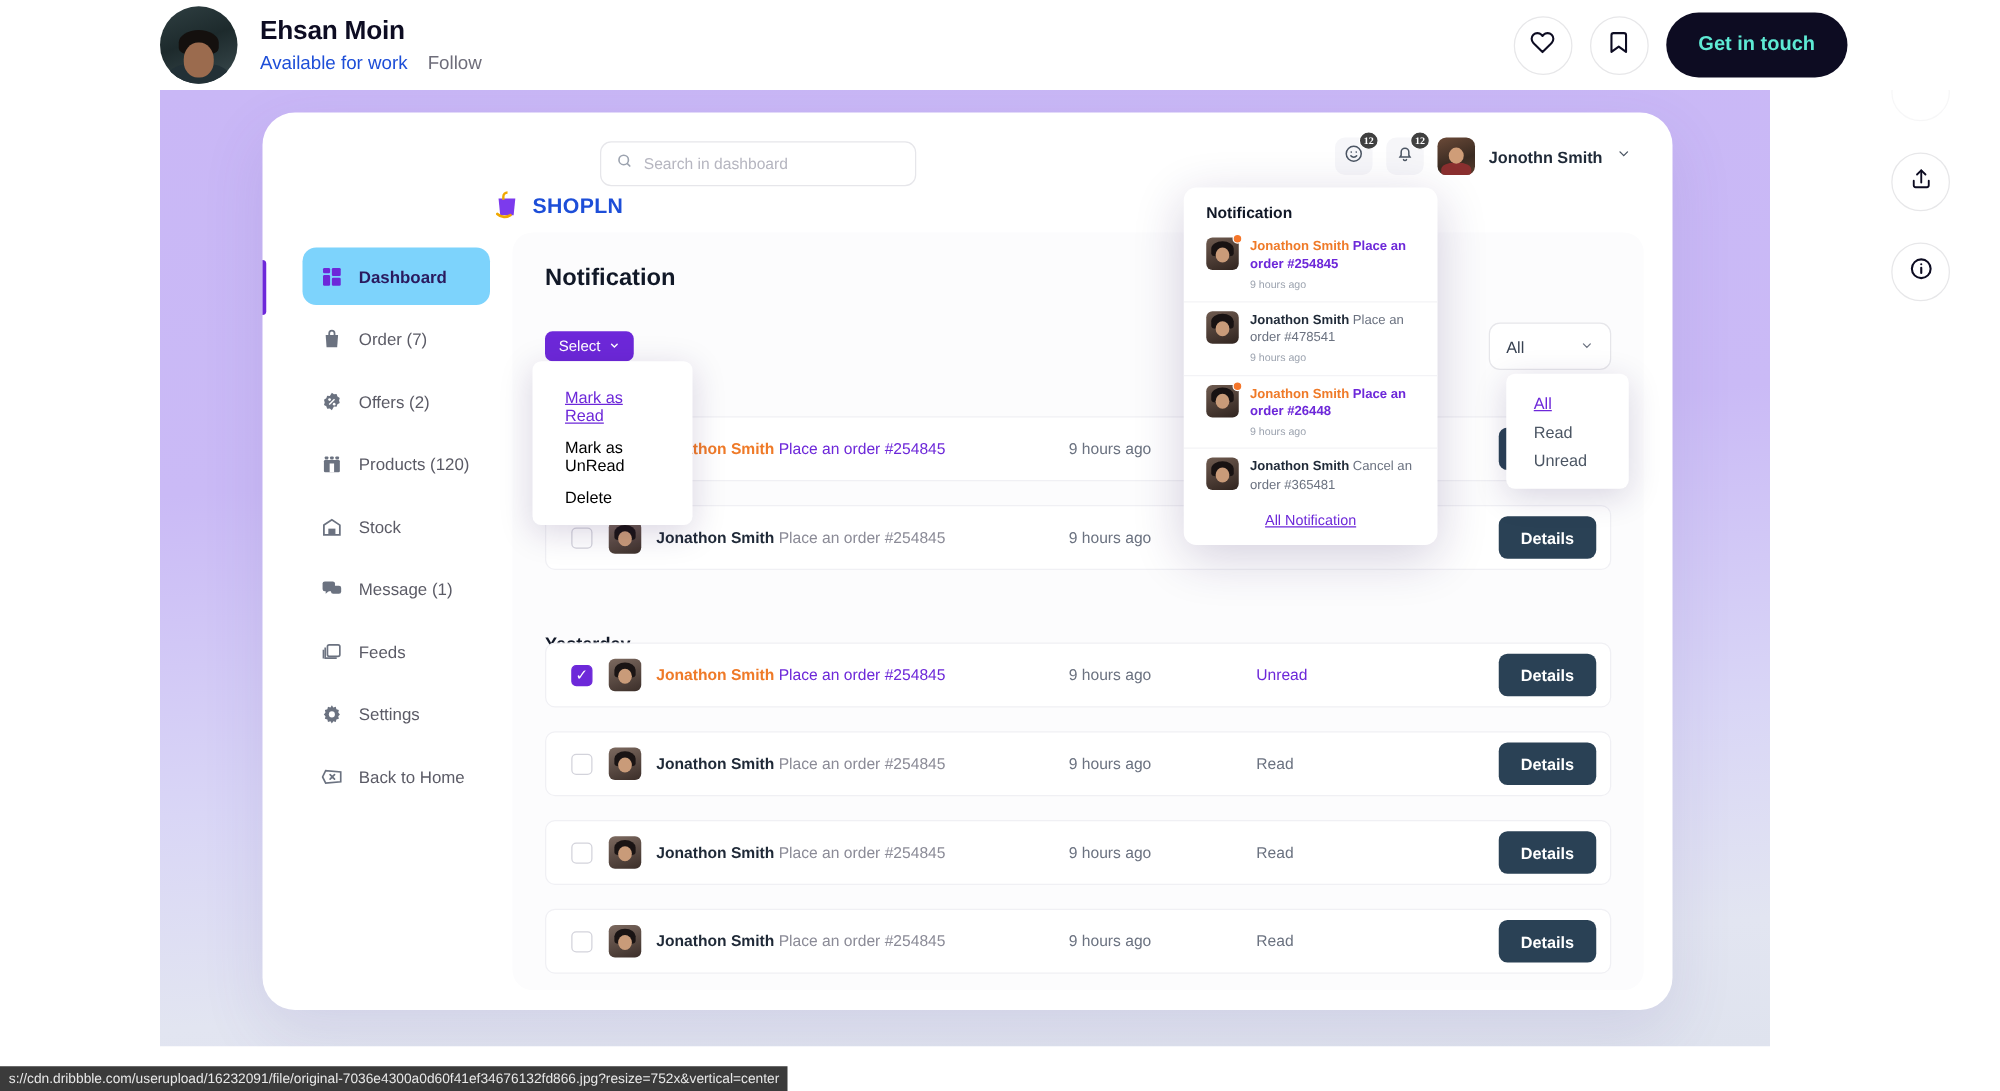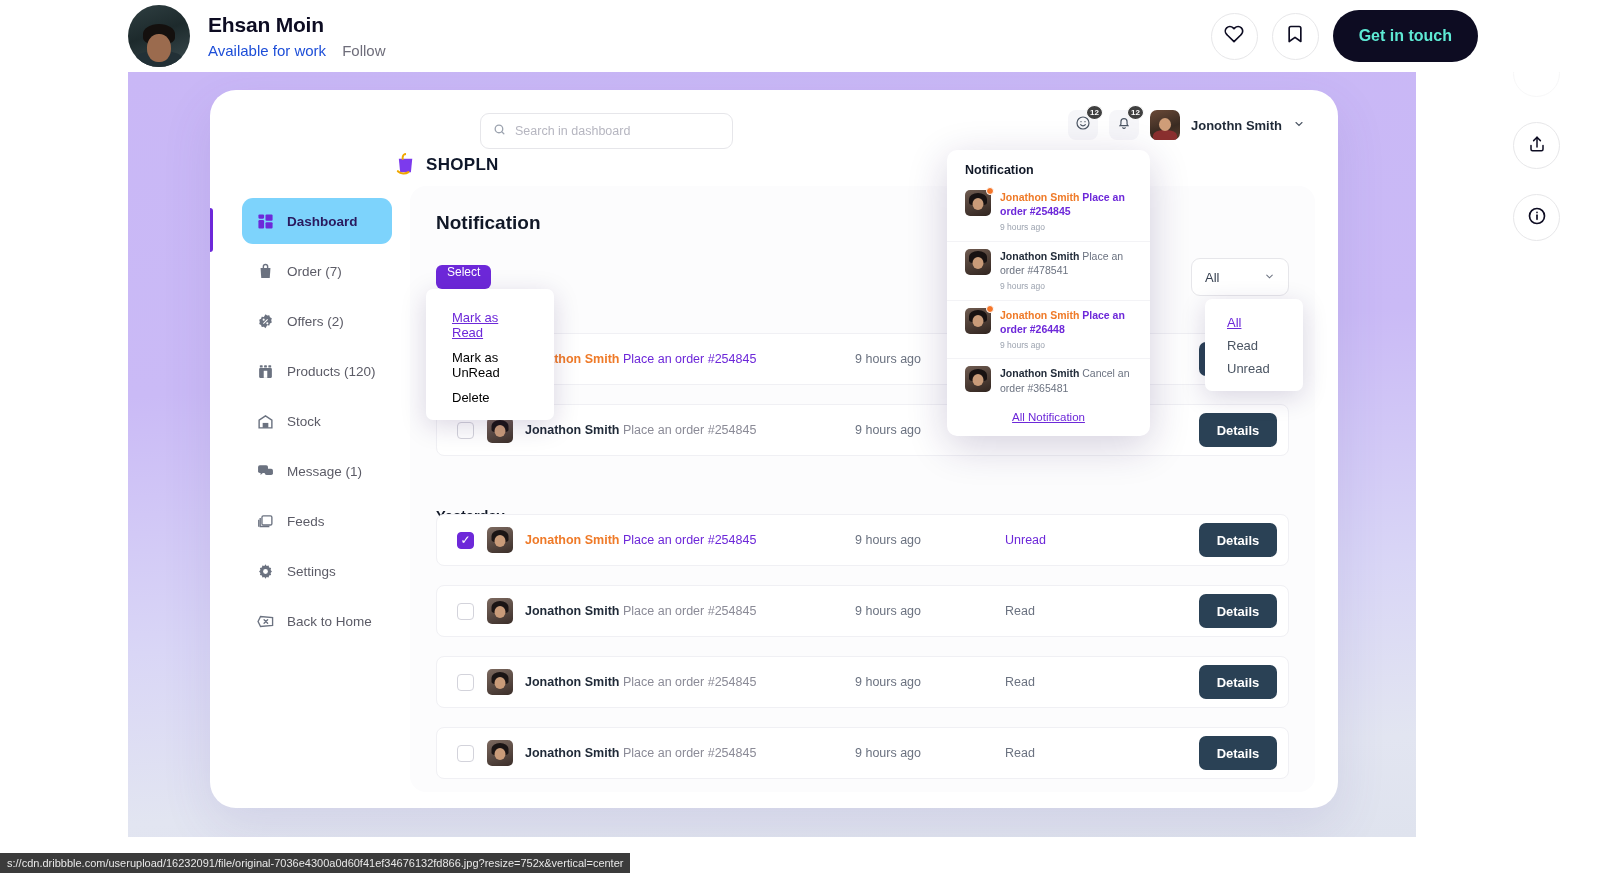--- a/index.html
+++ b/index.html
@@ -82,21 +82,21 @@
   .app-card {
     position: absolute; left: 82px; top: 18px;
     width: 1128px; height: 718px;
     background: #ffffff; border-radius: 26px;
     box-shadow: 0 18px 50px rgba(90,70,160,.12);
   }
 
   
   .app-head { position: absolute; left: 0; top: 0; width: 100%; height: 92px; }
   .brand { position: absolute; left: 185px; top: 62px; display: flex; align-items: center; gap: 8px; }
-  .brand-name { font-size: 17px; font-weight: 800; color: #0f172a; letter-spacing: .3px; }
+  .brand-name { font-size: 17px; font-weight: 800; color: #1d4ed8; letter-spacing: .3px; }
 
   .search {
     position: absolute; left: 270px; top: 23px;
     width: 253px; height: 36px;
     border: 1px solid #e6e6ea; border-radius: 9px;
     display: flex; align-items: center; padding: 0 12px; gap: 9px;
     background: #fff;
   }
   .search input {
     border: none; outline: none; font-size: 12.5px; color: #4b5563;
@@ -112,20 +112,21 @@
     width: 30px; height: 30px; border-radius: 8px; background: #f6f6f9;
     display: flex; align-items: center; justify-content: center;
     position: relative; cursor: pointer;
   }
   .badge {
     position: absolute; top: -5px; right: -5px;
     min-width: 15px; height: 15px; padding: 0 3px; border-radius: 50%;
     background: #404040; color: #fff; font-size: 8px; font-weight: 700;
     display: flex; align-items: center; justify-content: center;
     border: 1.5px solid #fff;
+    font-family: Liberation Serif, serif;
   }
   .user-av {
     width: 30px; height: 30px; border-radius: 7px; overflow: hidden;
     background: linear-gradient(160deg, #6b4a38 0%, #3a2b22 60%, #5a3d2c 100%);
     position: relative; flex: none;
   }
   .user-av .f { position: absolute; left: 50%; top: 26%; transform: translateX(-50%);
     width: 12px; height: 13px; border-radius: 50%; background: #cf9d78; }
   .user-av .b { position: absolute; left: 50%; bottom: -2px; transform: translateX(-50%);
     width: 24px; height: 12px; border-radius: 45% 45% 0 0; background: #8a2f2f; }
@@ -155,21 +156,20 @@
     background: #fcfcfd; border-radius: 16px;
   }
   .page-title { position: absolute; left: 26px; top: 26px; font-size: 19px; font-weight: 700; color: #111827; }
 
   .select-btn {
     position: absolute; left: 26px; top: 79px;
     height: 24px; padding: 0 11px; border-radius: 6px;
     background: #6d28d9; color: #fff; font-size: 12px;
     display: flex; align-items: center; gap: 7px; cursor: pointer; border: none;
     font-family: "Liberation Sans", sans-serif;
-    flex-direction: column;
   }
   .select-menu {
     position: absolute; left: 16px; top: 103px;
     width: 128px; background: #fff; border-radius: 7px;
     box-shadow: 0 6px 26px rgba(40,20,90,.17); padding: 16px 0 10px 0;
     z-index: 30;
   }
   .select-menu div {
     font-size: 13px; color: #000000; padding: 5px 26px; cursor: pointer;
   }

